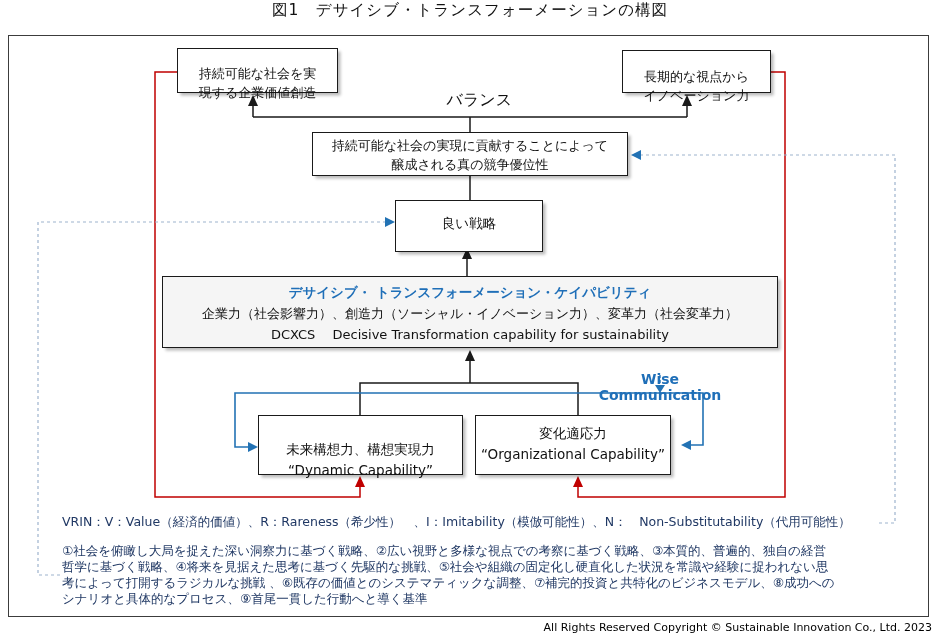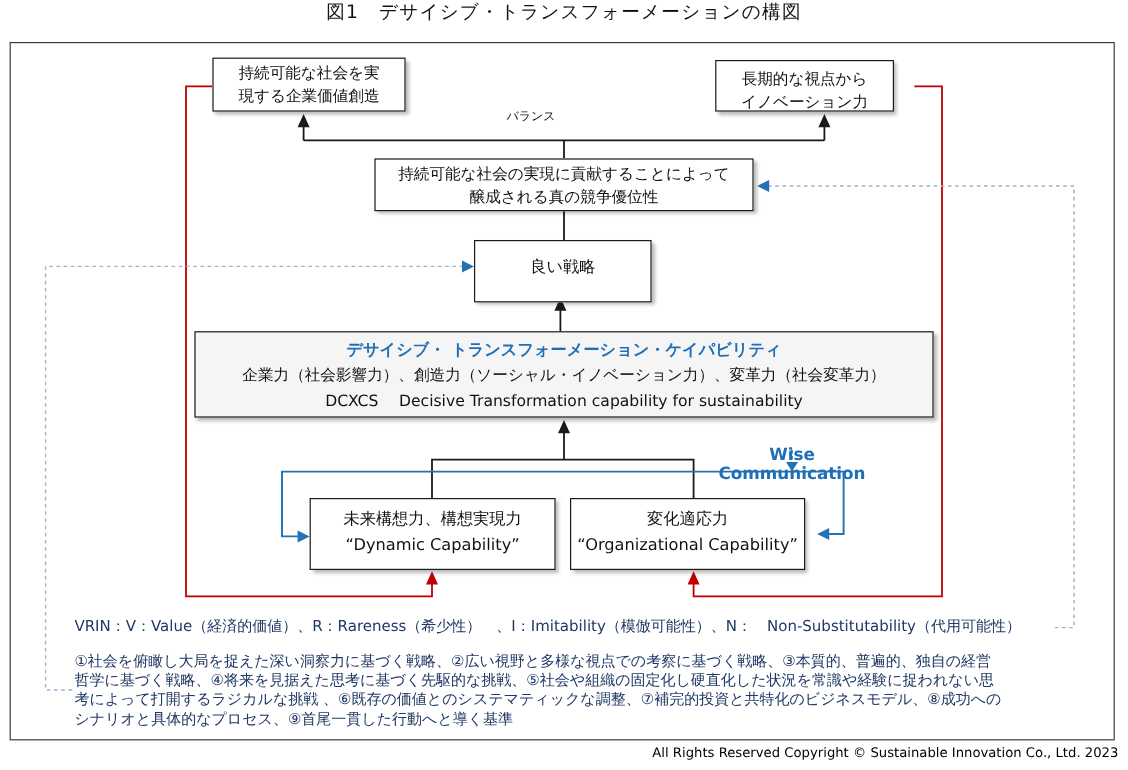--- a/index.html
+++ b/index.html
@@ -7,30 +7,30 @@
     --heading-blue:#1f6fb8; --text-navy:#203864; --line-black:#1a1a1a;
   }
   *{margin:0;padding:0;box-sizing:border-box;}
   html,body{width:940px;height:642px;background:#ffffff;overflow:hidden;}
   body{font-family:"DejaVu Sans","Liberation Sans",sans-serif;color:#111;position:relative;}
   .abs{position:absolute;}
   .fig-title{left:0;top:6;width:940px;text-align:center;font-size:15.5px;font-weight:normal;letter-spacing:1px;}
   .frame{left:8px;top:35px;width:921px;height:582px;border:1.5px solid #3c3c3c;background:#fff;}
   .node{background:#fff;border:1.4px solid var(--line-black);box-shadow:2.5px 2.5px 3px rgba(0,0,0,.28);
         text-align:center;font-size:13px;line-height:19px;}
-  .box-corporate{left:177px;top:48px;width:161px;height:45px;padding-top:3px;}
-  .box-profit{left:596px;top:50px;width:149px;height:43px;padding-top:6px;}
-  .balance{left:422px;top:90px;width:100px;text-align:left;font-size:10px;}
+  .box-corporate{left:177px;top:48px;width:161px;height:45px;padding-top:15px;}
+  .box-profit{left:622px;top:50px;width:149px;height:43px;padding-top:16px;}
+  .balance{left:412px;top:90px;width:100px;text-align:right;font-size:16px;}
   .box-compadv{left:312px;top:132px;width:316px;height:44px;padding-top:3px;}
   .box-strategy{left:395px;top:200px;width:148px;height:52px;line-height:44px;font-size:13.5px;}
   .box-capability{left:162px;top:276px;width:616px;height:72px;background:#f5f5f5;padding-top:4px;}
   .cap-title{font-size:13.5px;font-weight:bold;color:var(--heading-blue);line-height:22px;}
   .cap-line{font-size:13px;line-height:21px;}
   .wise{left:580px;top:358px;width:160px;text-align:center;font-size:14px;font-weight:bold;color:var(--heading-blue);margin-top:13px;}
-  .box-dynamic{left:258px;top:415px;width:205px;height:60px;padding-top:7px;font-size:13.5px;line-height:21px;}
+  .box-dynamic{left:258px;top:415px;width:205px;height:60px;padding-top:23px;font-size:13.5px;line-height:21px;}
   .box-organizational{left:475px;top:415px;width:196px;height:60px;padding-top:7px;font-size:13.5px;line-height:21px;}
   .note{color:var(--text-navy);font-size:12.5px;}
   .vrin{left:62px;top:514px;width:832px;}
   .numbered{left:62px;top:543px;width:832px;line-height:16px;}
   .copyright{left:8px;top:621px;width:924px;text-align:right;font-size:11px;color:#000;}
   svg.layer{position:absolute;left:0;top:0;pointer-events:none;}
   .lk{stroke:var(--line-black);stroke-width:1.5;fill:none;}
   .lr{stroke:var(--red);stroke-width:1.5;fill:none;}
   .lb{stroke:var(--blue);stroke-width:1.6;fill:none;}
   .ld{stroke:var(--dashed-blue);stroke-width:1.2;fill:none;stroke-dasharray:3 3;}

